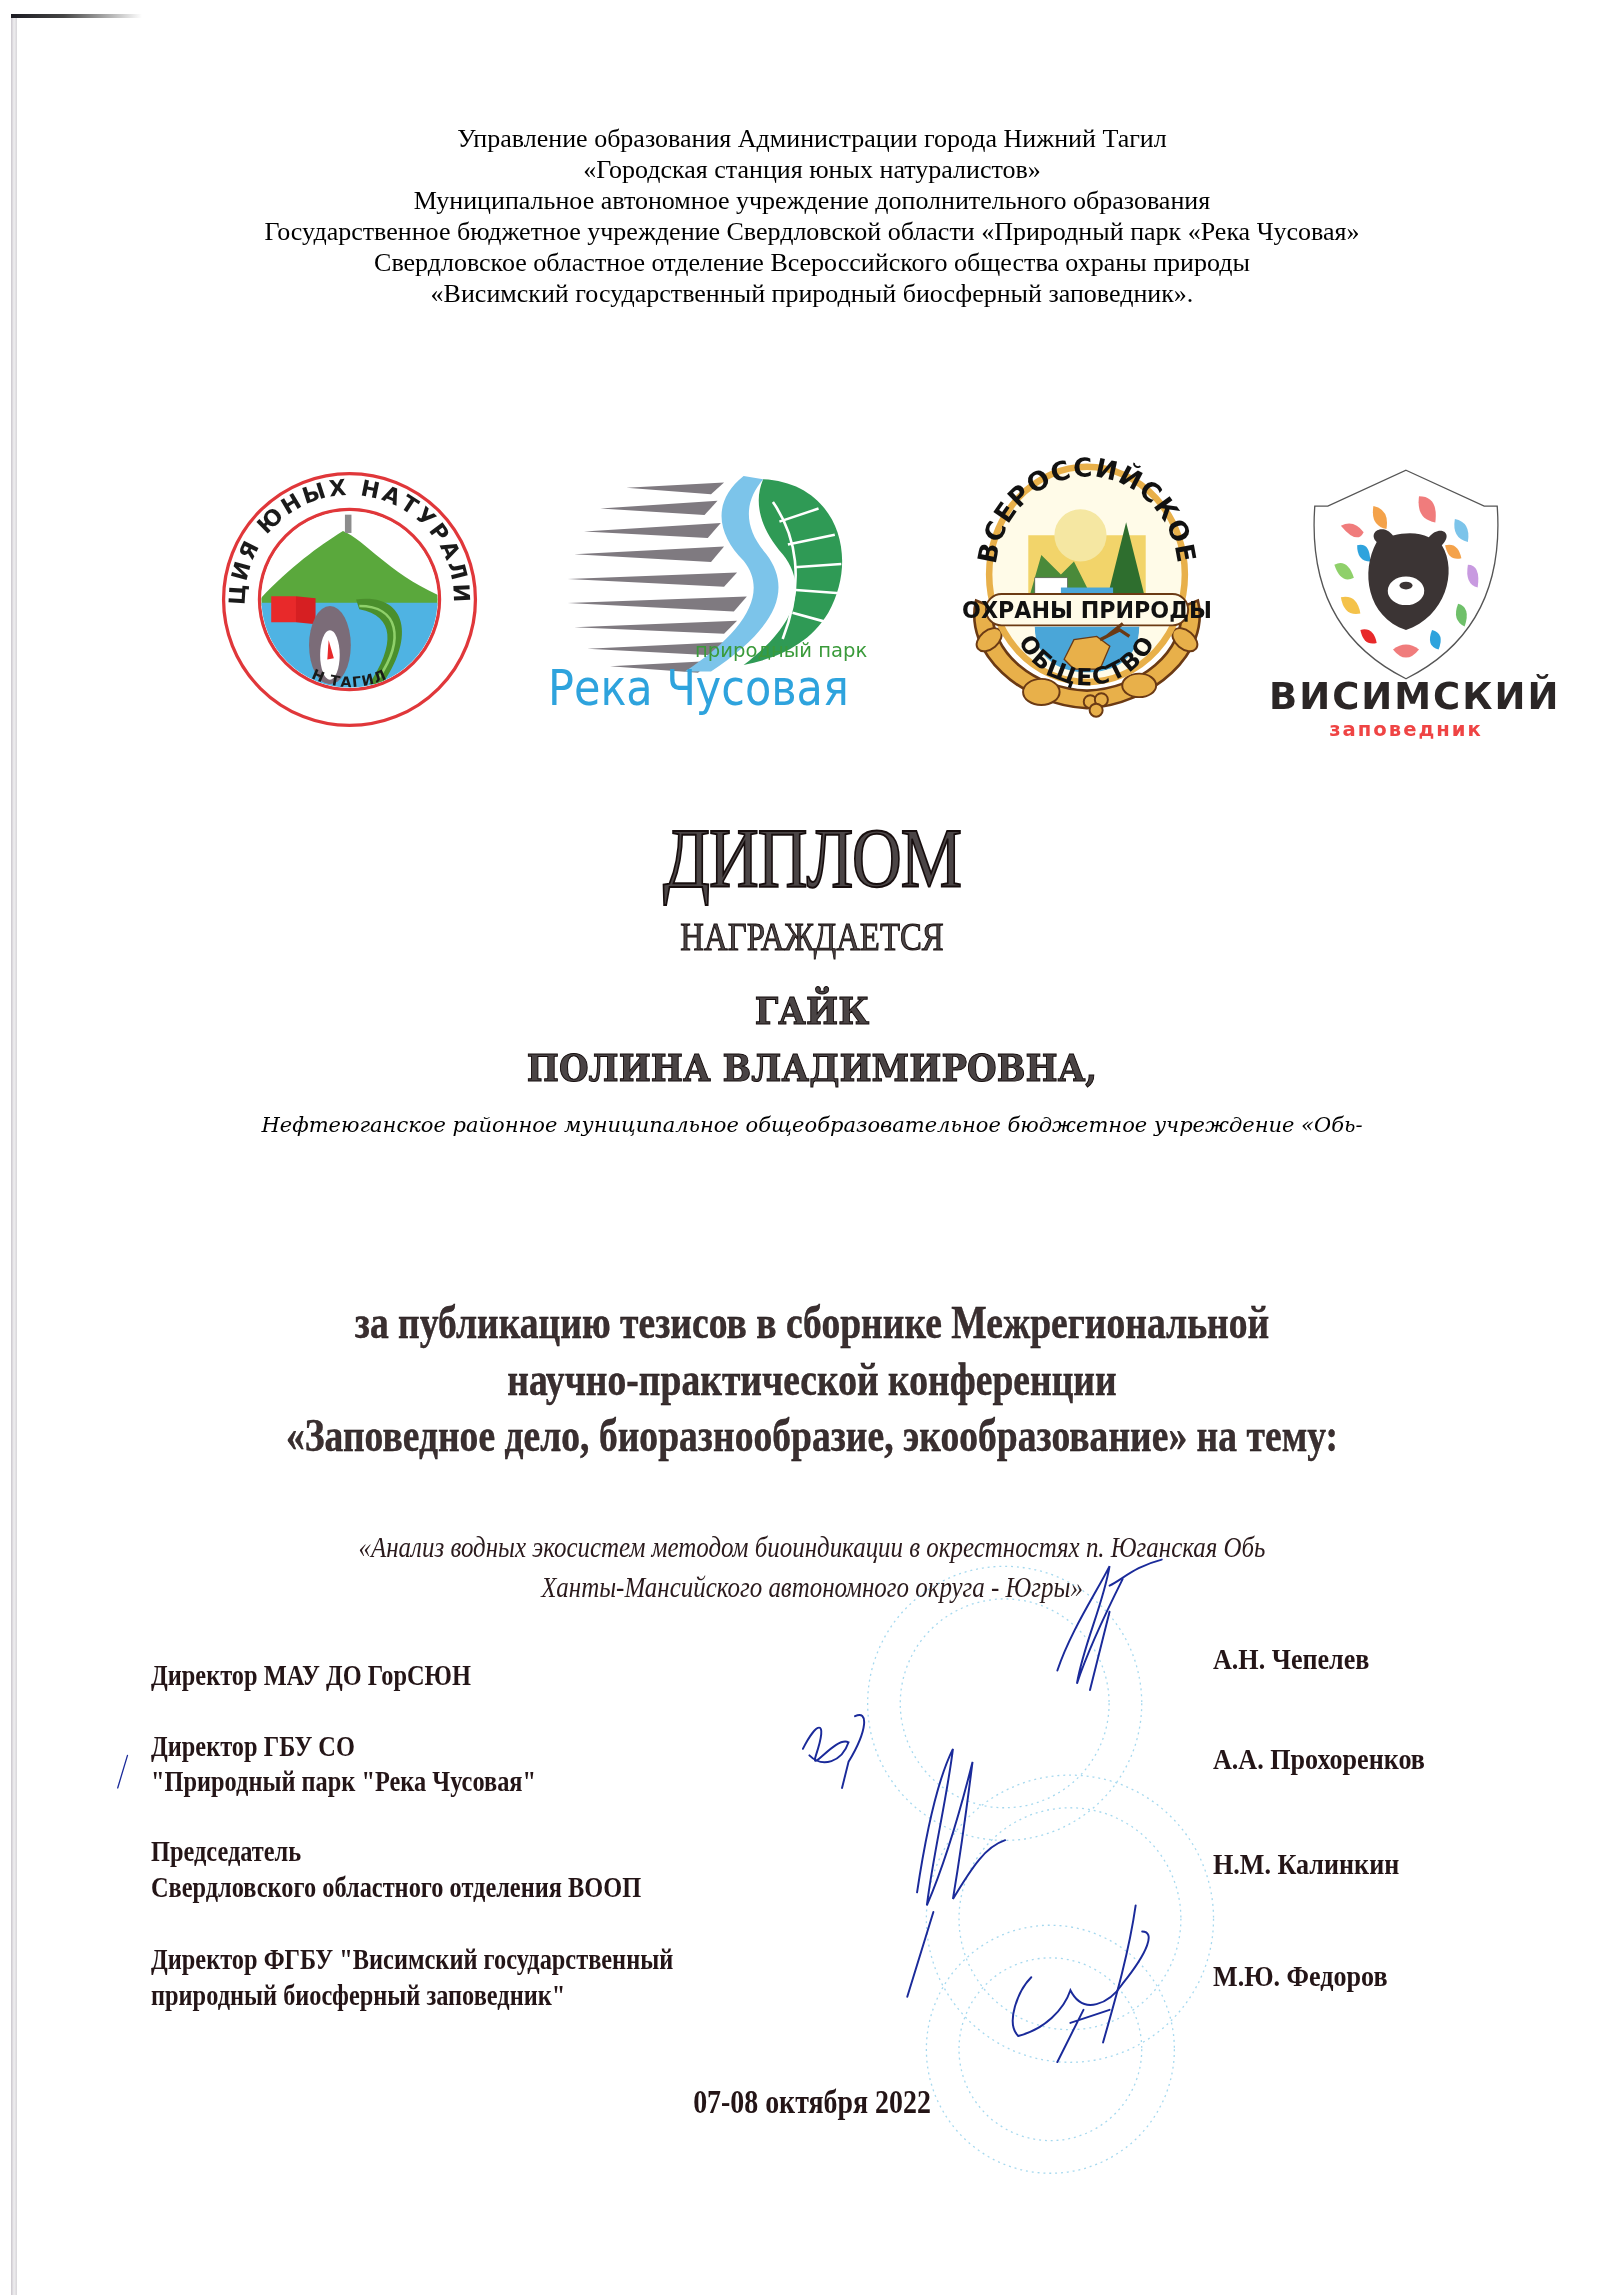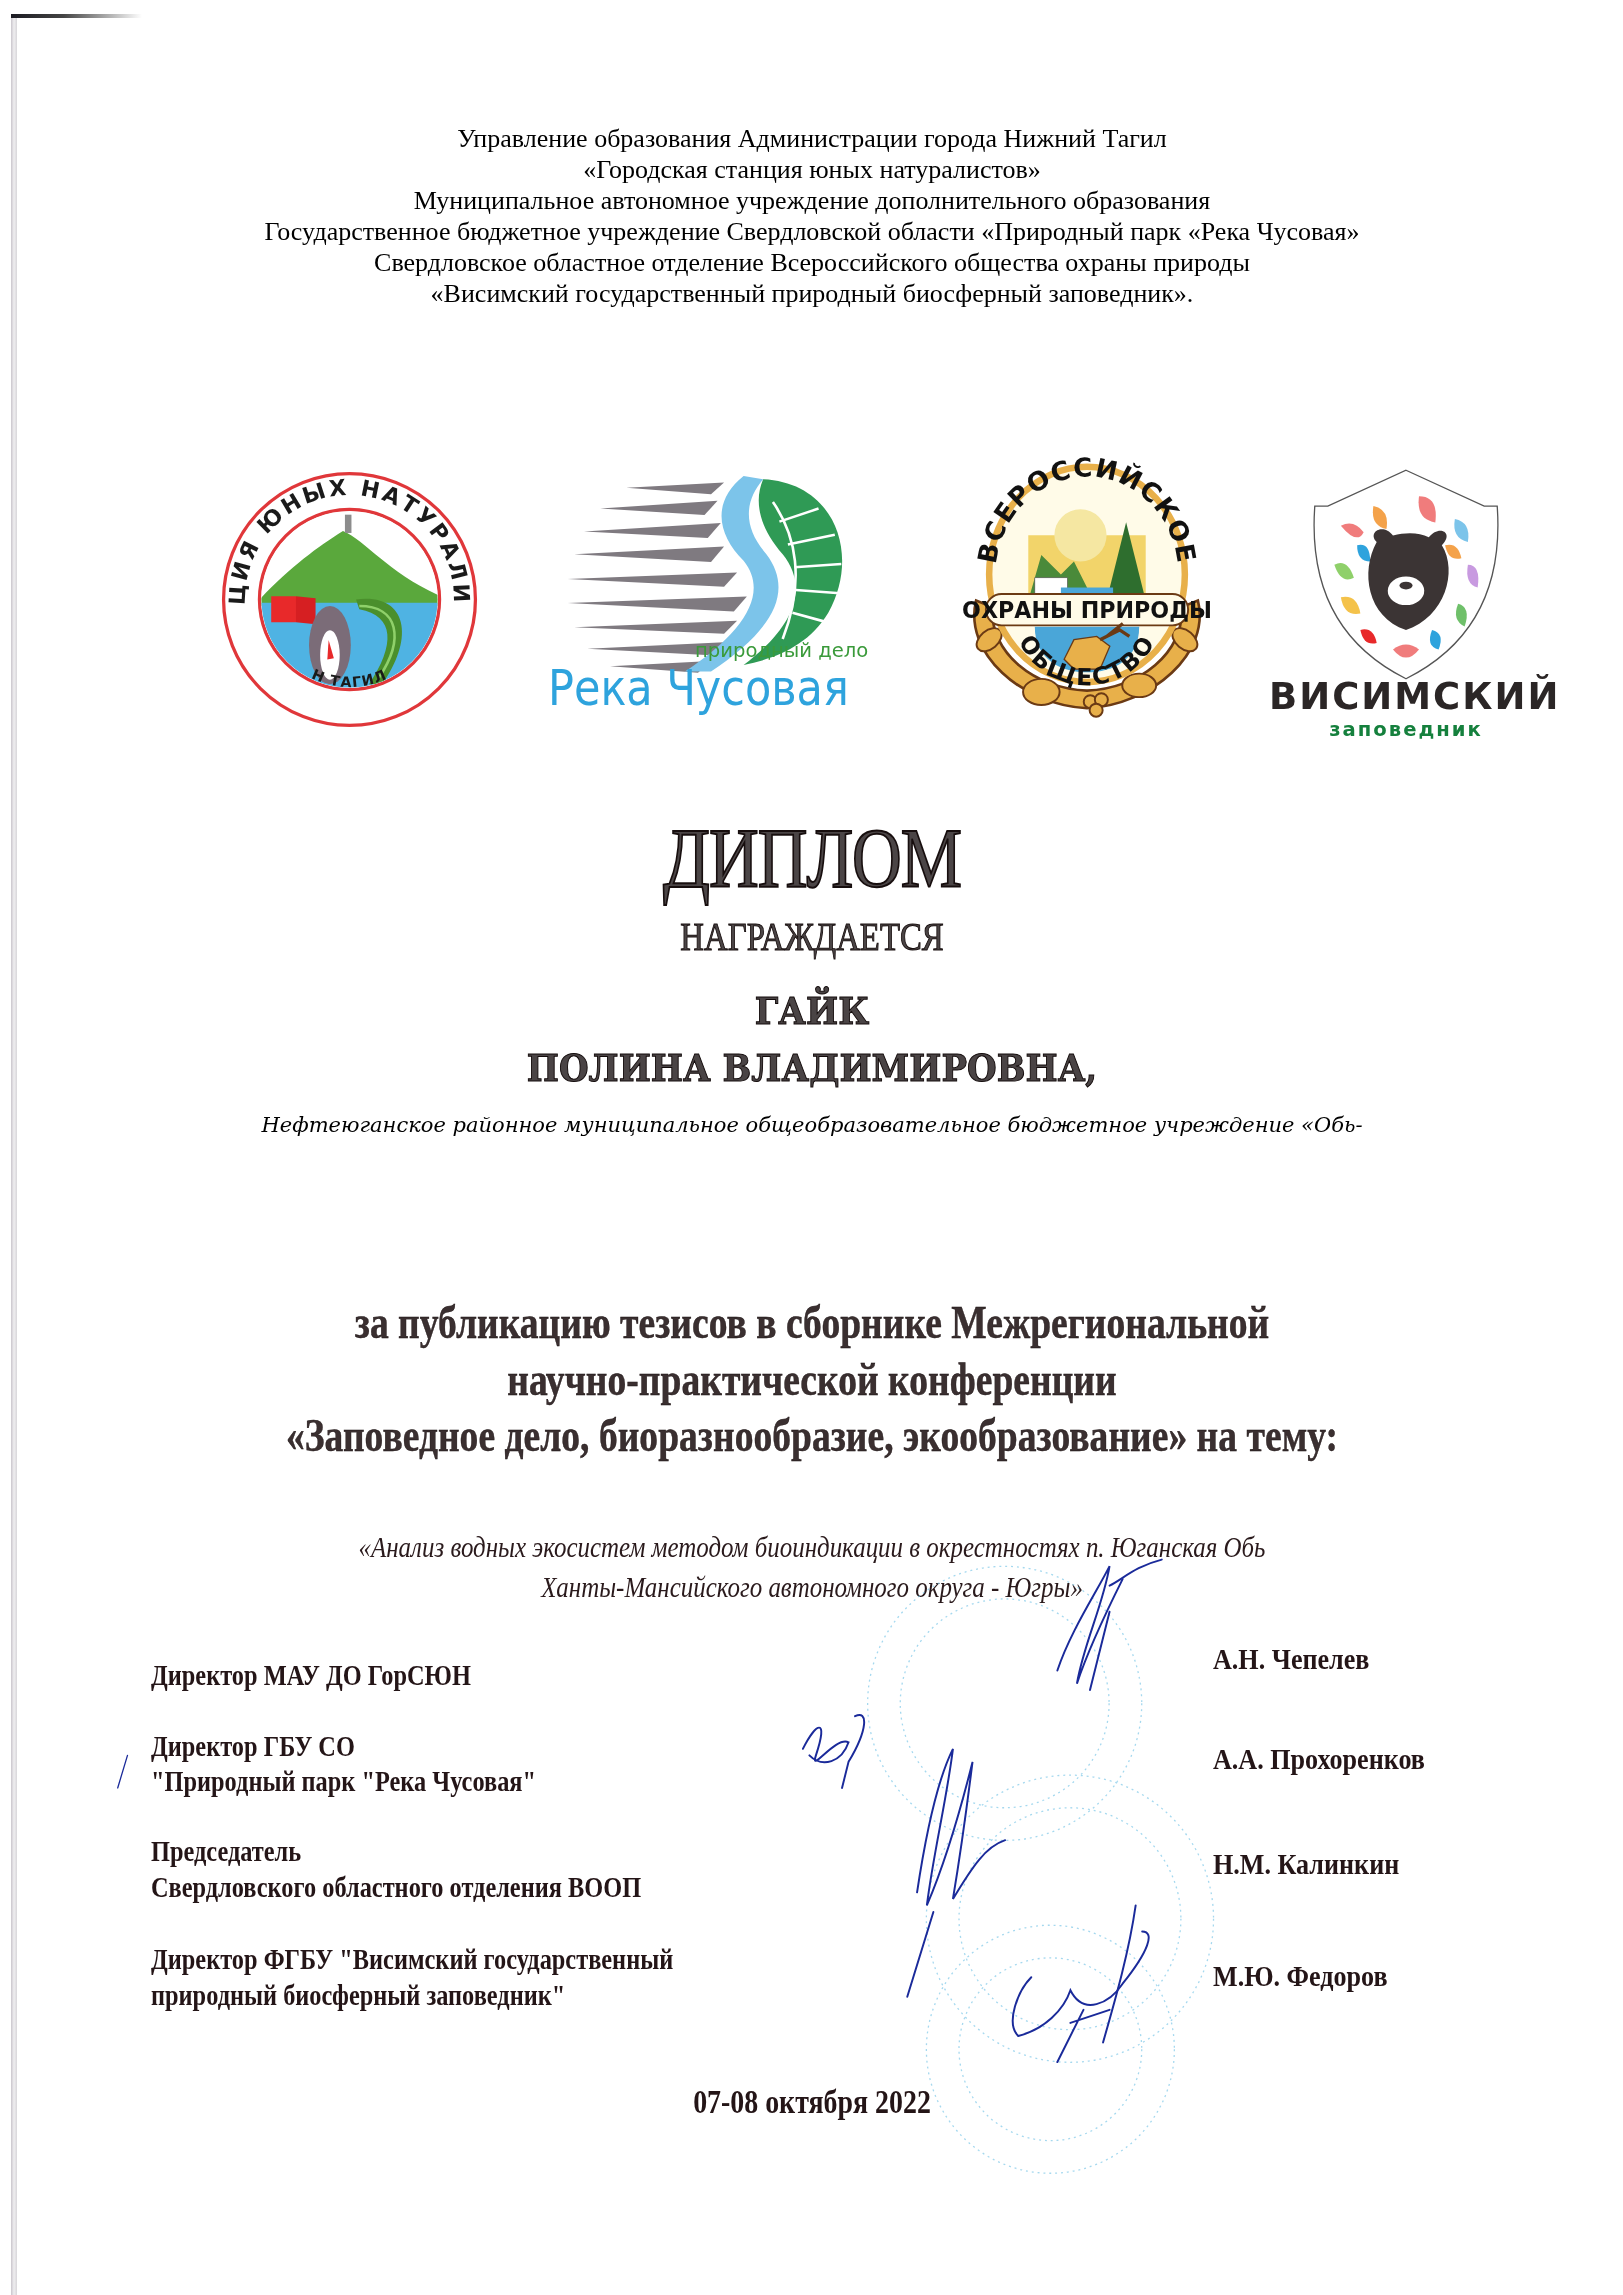--- a/index.html
+++ b/index.html
@@ -106,21 +106,21 @@
       <path d="M 330 25 C 440 30 480 140 430 230 C 400 280 350 300 300 310 C 380 250 400 190 360 140 C 325 100 315 60 330 25 Z" fill="#2f9a55"></path>
       <g stroke="#ffffff" stroke-width="4" fill="none">
         <path d="M 345 60 C 380 110 395 180 360 270"></path>
         <path d="M 355 90 L 415 70"></path>
           <path d="M 368 125 L 440 110"></path>
           <path d="M 378 160 L 450 155"></path>
         <path d="M 380 195 L 448 200"></path>
           <path d="M 375 230 L 430 245"></path>
       </g>
     </svg>
-    <div class="abs logo-text-sans" style="left:147px; top:176px; font-size:19.6px; color:#3a9a3a;">природный дело</div>
+    <div class="abs logo-text-sans" style="left:147px; top:176px; font-size:19.6px; color:#3a9a3a;">природный парк</div>
     <div class="abs logo-text-sans" style="left:0px; top:196px; font-size:50px; color:#2ea3dd; transform:scaleX(0.86); transform-origin:left center;">Река Чусовая</div>
   </div>
 
   <div class="logo" style="left:950px; top:444px; width:274px; height:274px;">
     <svg width="274" height="274" viewBox="0 0 420 420">
       <defs>
         <path id="voopTop" d="M 70 200 A 140 150 0 0 1 350 200"></path>
         <path id="voopBot" d="M 95 255 A 115 115 0 0 0 325 255"></path>
       </defs>
       <path d="M 40 240 C 20 320 110 400 210 405 C 310 400 400 320 380 240 L 355 250 C 360 320 290 375 210 378 C 130 375 60 320 65 250 Z" fill="#e8b04a" stroke="#6b3a14" stroke-width="4"></path>
@@ -170,21 +170,21 @@
         <path d="M 250 250 q 20 5 10 30 q -20 -5 -10 -30z" fill="#2ea3dd"></path>
         <path d="M 190 280 q 20 -15 40 0 q -20 25 -40 0z" fill="#f07c7c"></path>
         <path d="M 135 120 q 20 -5 20 25 q -20 0 -20 -25z" fill="#2ea3dd"></path>
         <path d="M 270 120 q 20 -5 25 20 q -20 5 -25 -20z" fill="#f4a24a"></path>
       </g>
       <path d="M 165 115 C 150 100 175 85 190 105 C 210 100 230 100 245 108 C 260 88 285 100 265 120 C 290 160 270 230 210 250 C 150 230 140 160 165 115 Z" fill="#3b3434"></path>
       <ellipse cx="210" cy="190" rx="28" ry="22" fill="#ffffff"></ellipse>
       <ellipse cx="210" cy="182" rx="10" ry="6" fill="#3b3434"></ellipse>
     </svg>
     <div class="abs" style="left:0; top:208px; width:274px; text-align:center; font-family:'DejaVu Sans', sans-serif; font-weight:bold; font-size:37px; color:#2b2626; letter-spacing:2px;">ВИСИМСКИЙ</div>
-    <div class="abs" style="left:0; top:251px; width:274px; text-align:center; font-family:'DejaVu Sans', sans-serif; font-weight:bold; font-size:19.6px; color:#15803d; letter-spacing:2px;">заповедник</div>
+    <div class="abs" style="left:0; top:251px; width:274px; text-align:center; font-family:'DejaVu Sans', sans-serif; font-weight:bold; font-size:19.6px; color:#ef4444; letter-spacing:2px;">заповедник</div>
   </div>
 
   <div class="abs center title" style="top:817px;">ДИПЛОМ</div>
   <div class="abs center subtitle" style="top:917px;">НАГРАЖДАЕТСЯ</div>
   <div class="abs center name" style="top:993px;">ГАЙК</div>
   <div class="abs center name" style="top:1050px;">ПОЛИНА ВЛАДИМИРОВНА,</div>
   <div class="abs center school" style="top:1113px;">
     <div>Нефтеюганское районное муниципальное общеобразовательное бюджетное учреждение «Обь-</div>
   </div>
 

